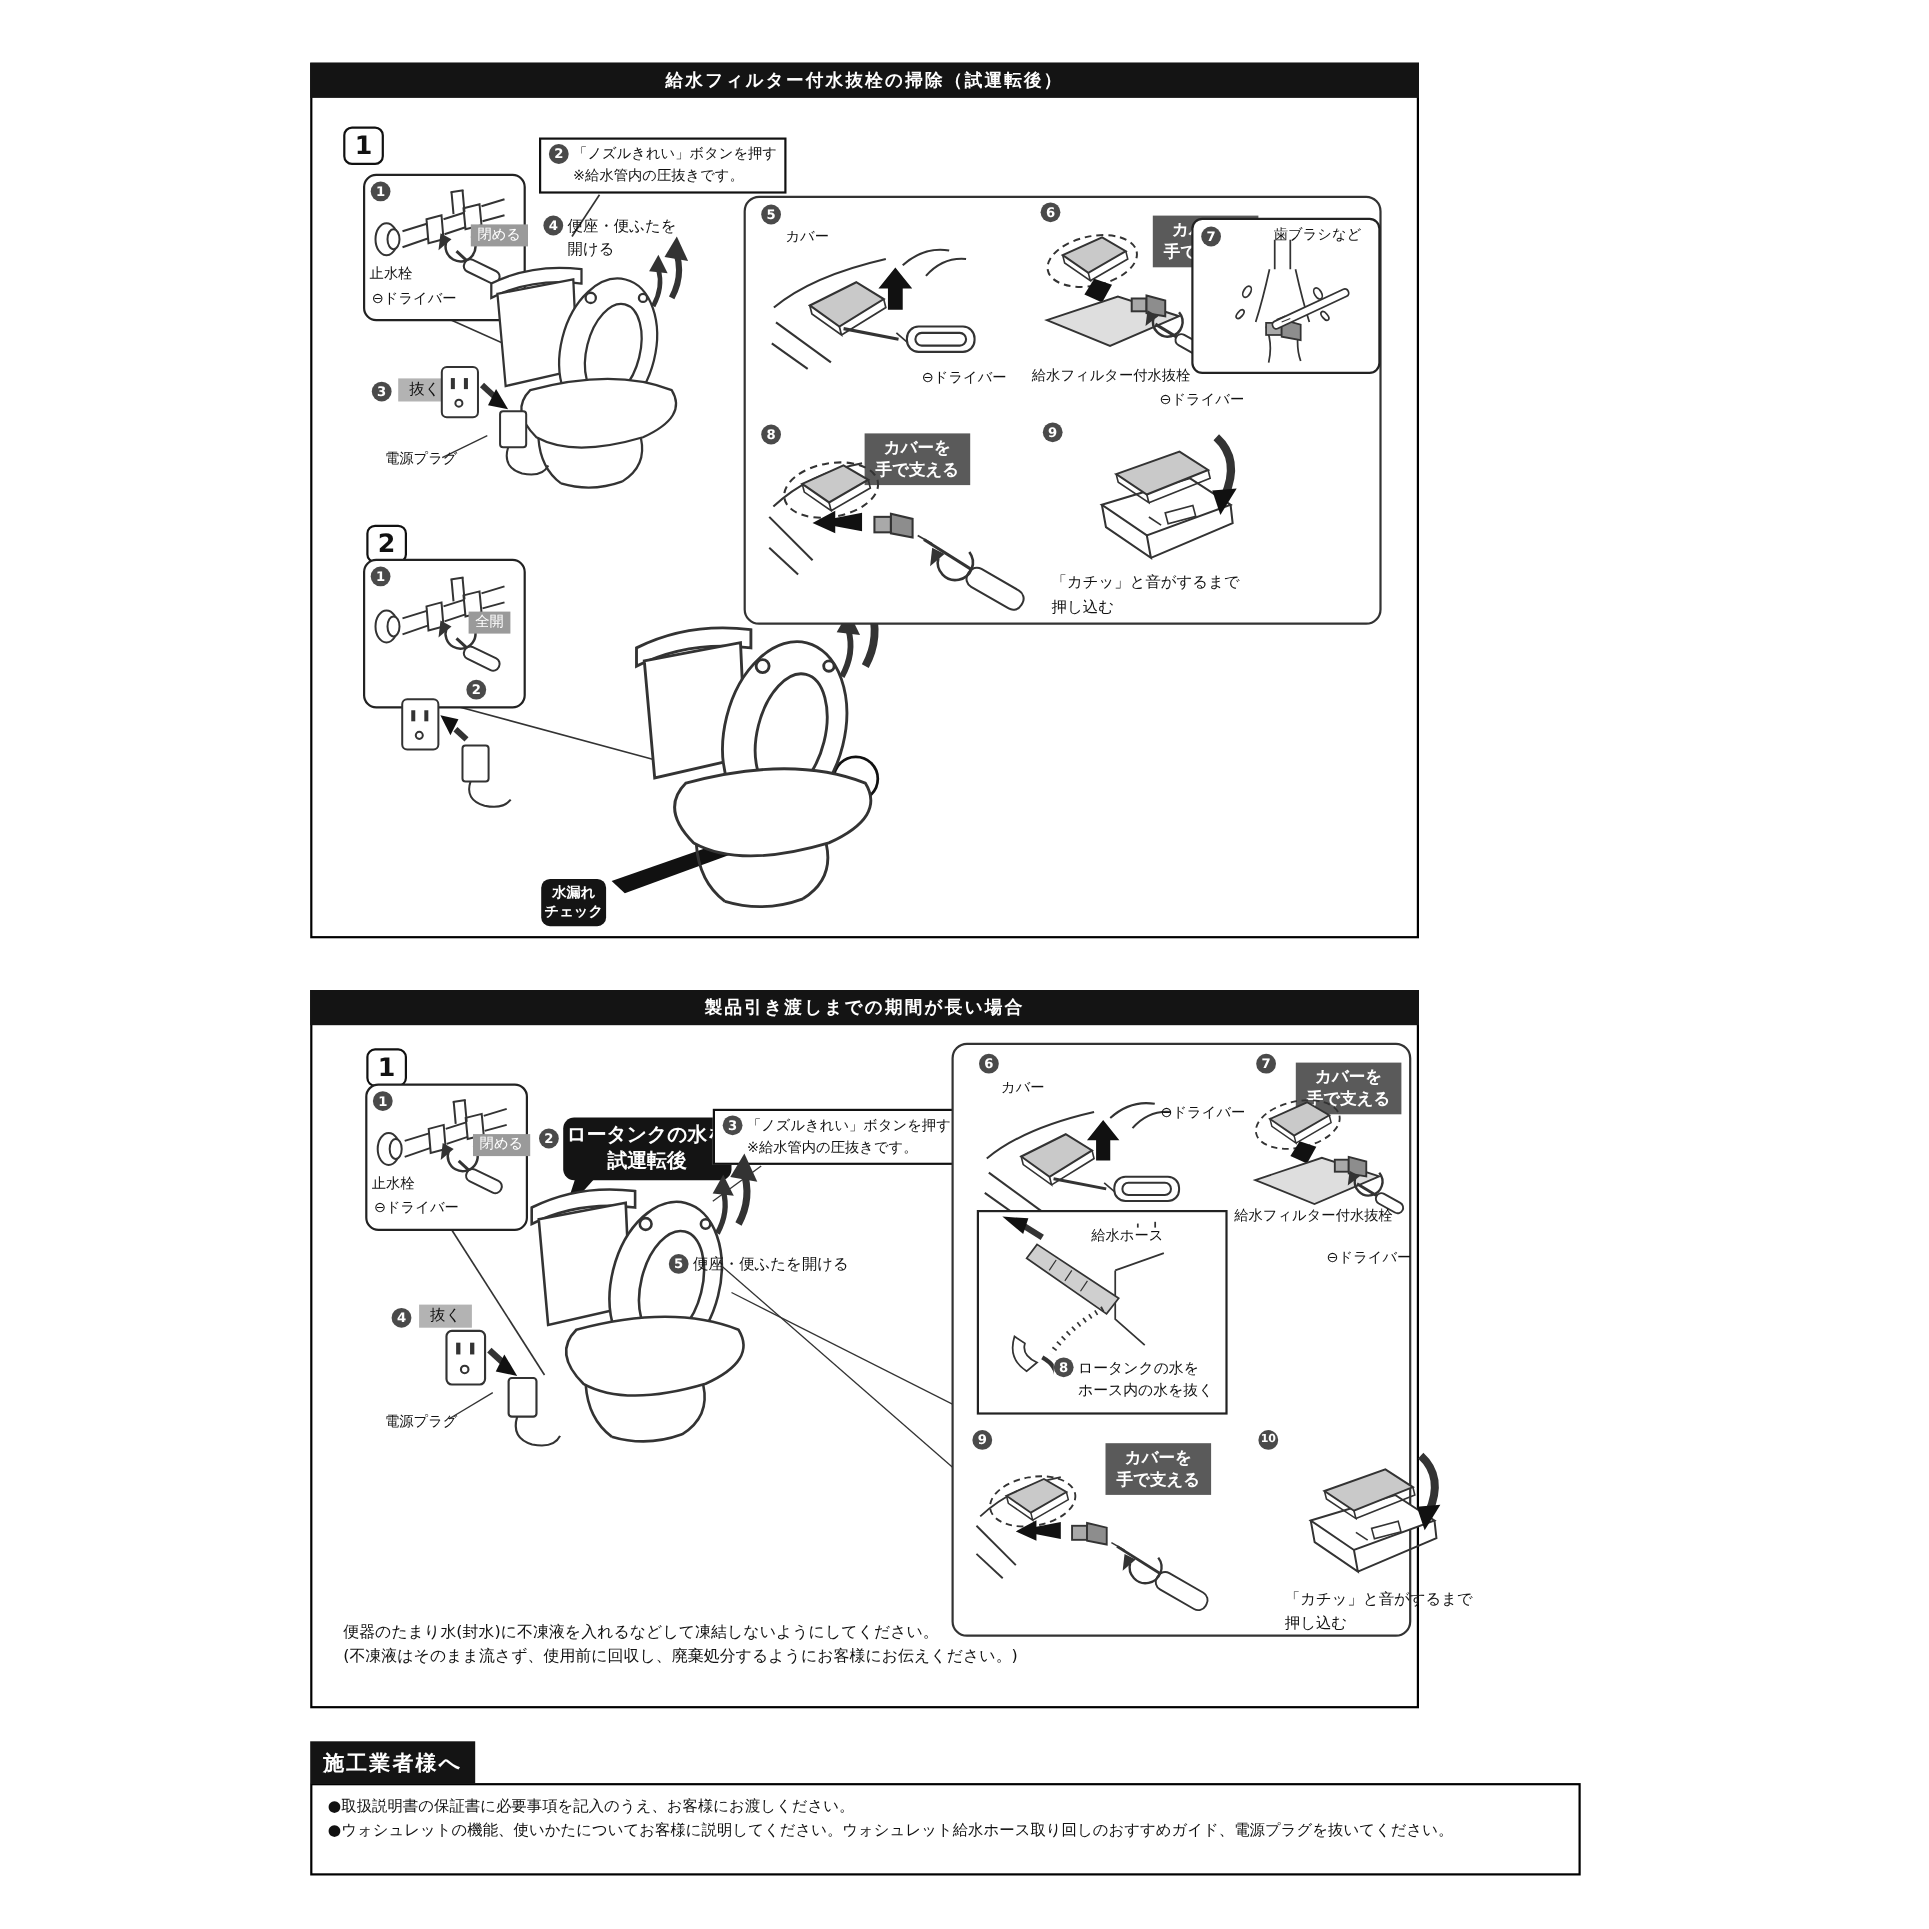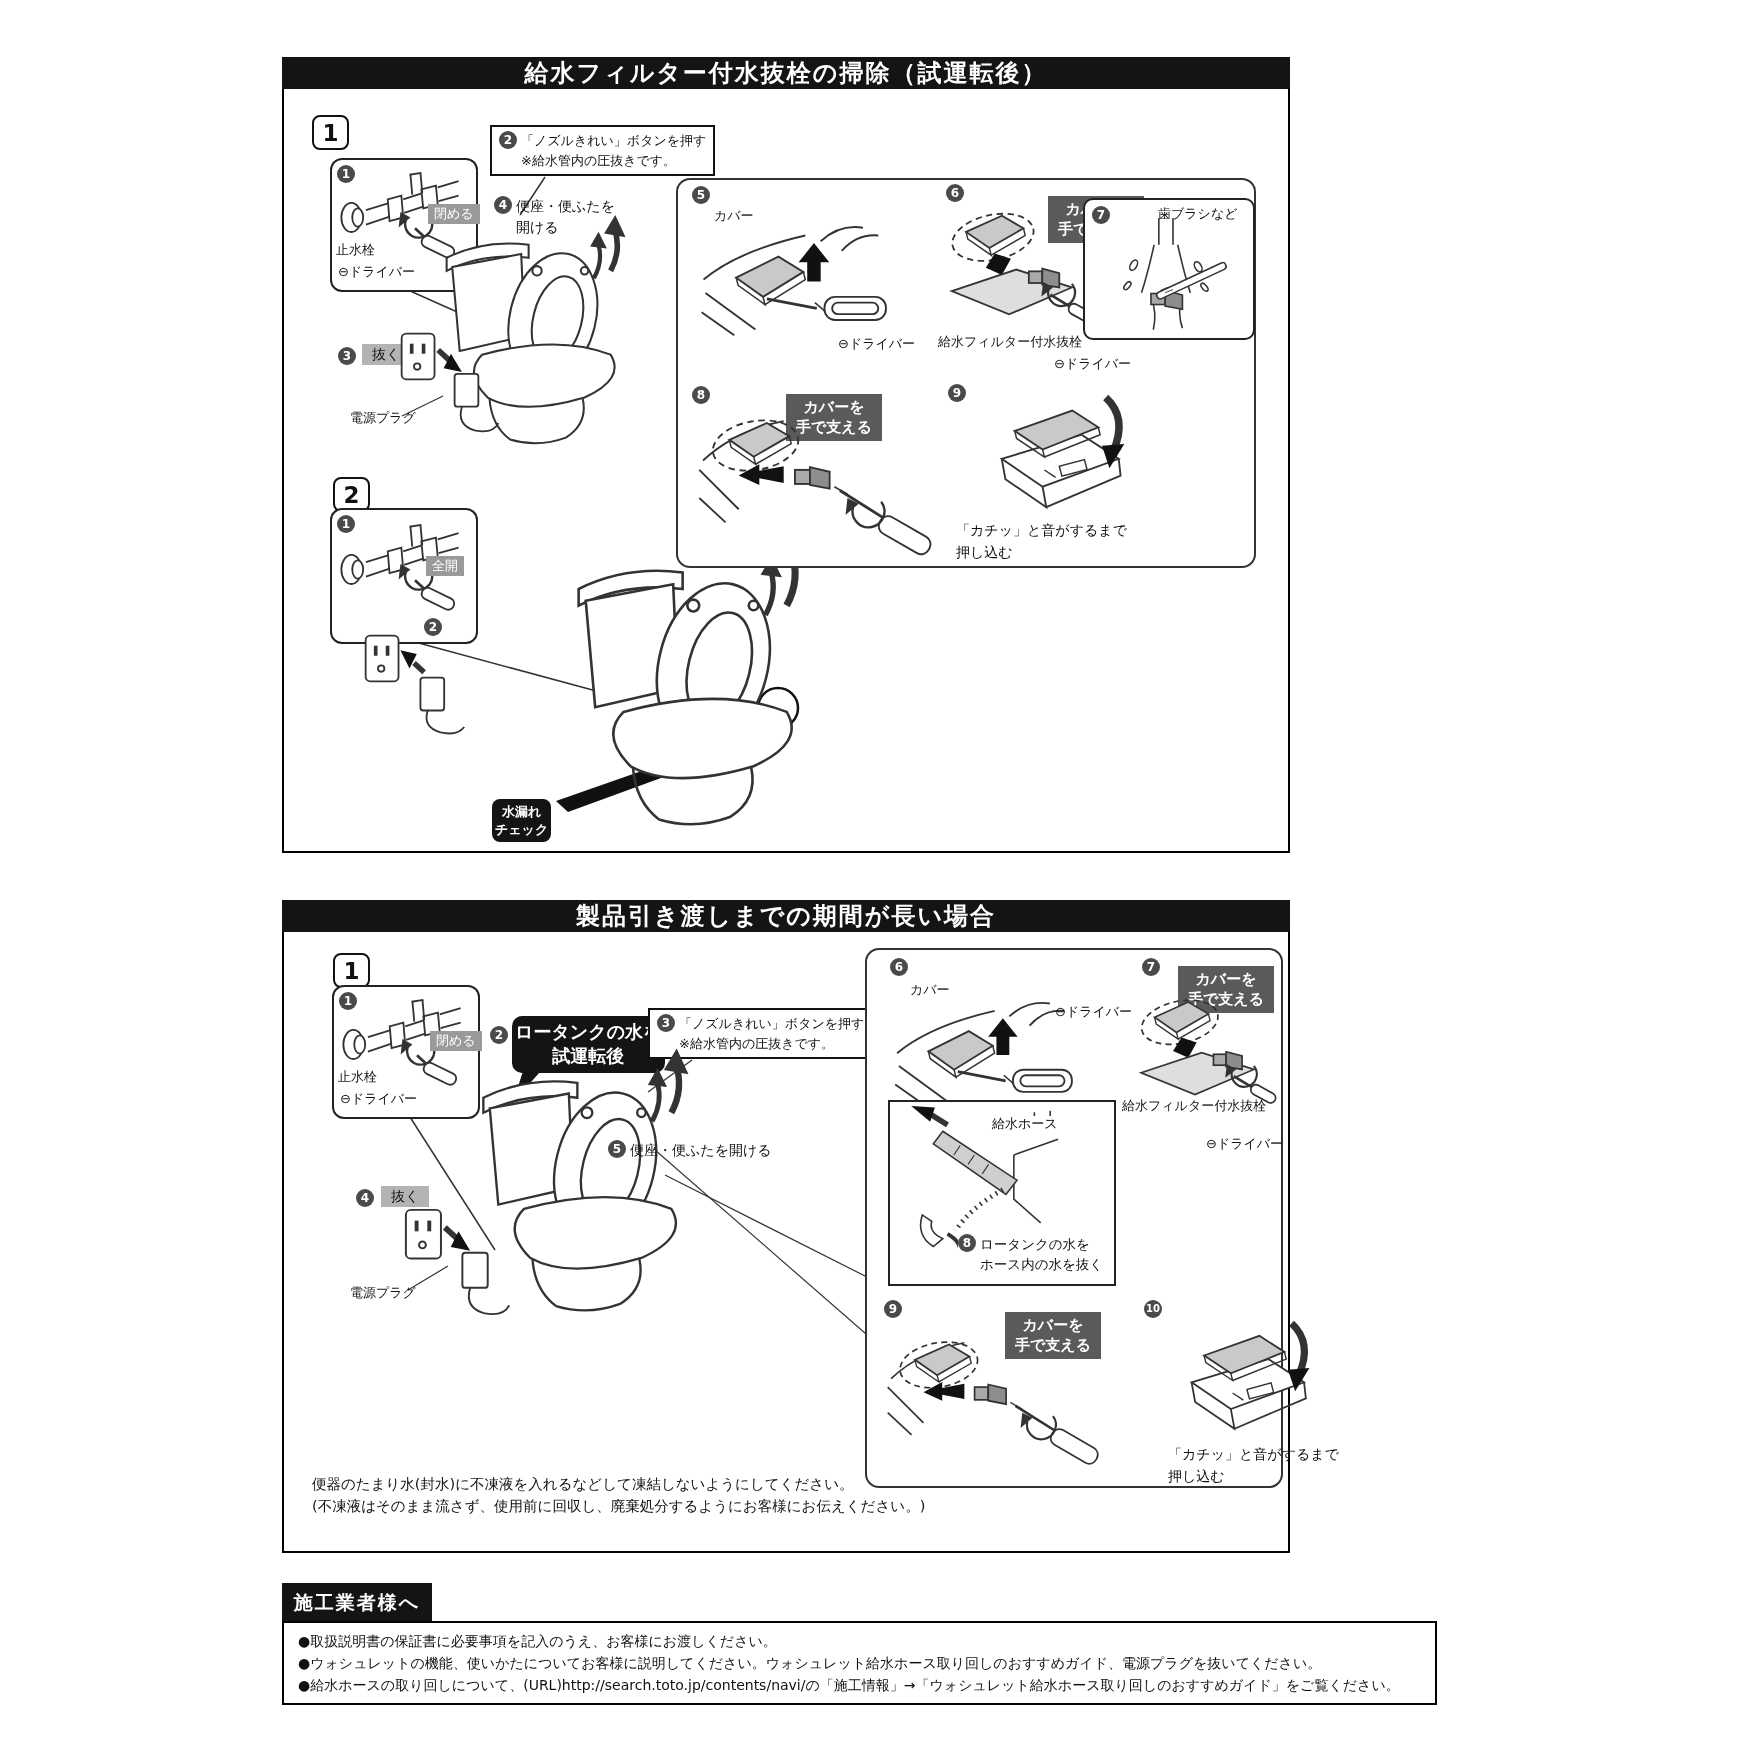--- a/index.html
+++ b/index.html
@@ -1,21 +1,21 @@
 <!DOCTYPE html>
 <html><head>
 <meta charset="utf-8">
 <style>
   * { margin:0; padding:0; box-sizing:border-box; }
   html,body { background:#fff; }
   body { font-family:"DejaVu Sans","Liberation Sans",sans-serif; color:#111; }
   .page { position:relative; width:1754px; height:1754px; background:#fff; overflow:hidden; }
   .abs { position:absolute; }
   .section-box { position:absolute; border:2.5px solid #000; background:#fff; }
-  .header-bar { position:absolute; background:#141414; color:#fff; display:flex; align-items:center; justify-content:center; font-weight:bold; font-size:24px; letter-spacing:2px; }
+  .header-bar { position:absolute; background:#141414; color:#fff; display:flex; align-items:center; justify-content:center; font-weight:bold; font-size:16px; letter-spacing:2px; }
   .part-num { position:absolute; width:37px; height:35px; border:2.5px solid #111; border-radius:8px; display:flex; align-items:center; justify-content:center; font-size:23px; font-weight:bold; background:#fff; }
   .panel { position:absolute; border:2px solid #333; border-radius:14px; background:#fff; }
   .inner-box { position:absolute; border:2px solid #222; background:#fff; }
   .round-box { position:absolute; border:2px solid #222; border-radius:12px; background:#fff; }
   .ncirc { display:inline-flex; flex:none; width:18px; height:18px; border-radius:50%; background:#4a4a4a; color:#fff; font-size:12px; font-weight:bold; align-items:center; justify-content:center; line-height:1; }
   .ncirc.small10 { font-size:10px; }
   .lbl { position:absolute; font-size:13px; white-space:nowrap; line-height:1.25; }
   .txt14 { position:absolute; font-size:14px; white-space:nowrap; line-height:1.45; }
   .badge-gray { position:absolute; background:#9a9a9a; color:#fff; font-size:13px; padding:2px 6px; white-space:nowrap; line-height:1.2; }
   .badge-pull { position:absolute; background:#b3b3b3; color:#111; font-size:14px; padding:2px 10px; white-space:nowrap; line-height:1.2; }
@@ -402,15 +402,14 @@
   <div class="txt14" style="left:1168px; top:1444px;">「カチッ」と音がするまで</div>
   <div class="txt14" style="left:1168px; top:1466px;">押し込む</div>
 
   <div class="abs" style="left:298px; top:1474px; font-size:14.5px; line-height:1.5; white-space:nowrap;">
     <div style="padding-left:14px;">便器のたまり水(封水)に不凍液を入れるなどして凍結しないようにしてください。</div>
     <div style="padding-left:14px;">(不凍液はそのまま流さず、使用前に回収し、廃棄処分するようにお客様にお伝えください。)</div>
   </div>
 
   <div class="bullet" style="left:298px; top:1633px;">●取扱説明書の保証書に必要事項を記入のうえ、お客様にお渡しください。</div>
   <div class="bullet" style="left:298px; top:1655px;">●ウォシュレットの機能、使いかたについてお客様に説明してください。ウォシュレット給水ホース取り回しのおすすめガイド、電源プラグを抜いてください。</div>
-  <div class="bullet" style="left:298px; top:1677px;">●給水ホースの取り回しについて、(URL)http://search.toto.jp/contents/navi/の「施工情報」→「ウォシュレット給水ホース取り回しのおすすめガイド」をご覧ください。</div>
 
 </div>
 
 </body></html>

